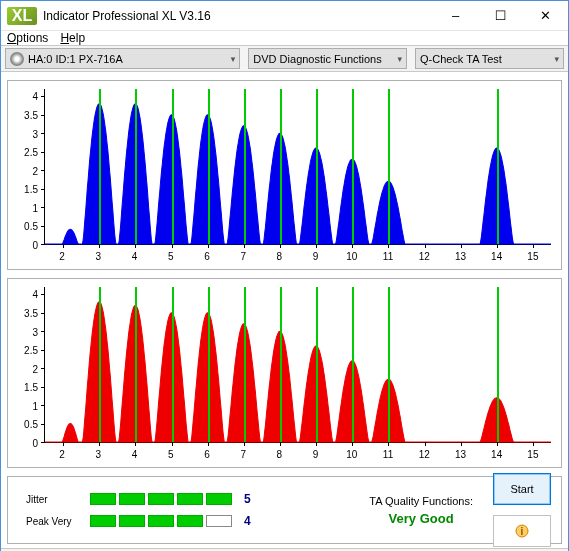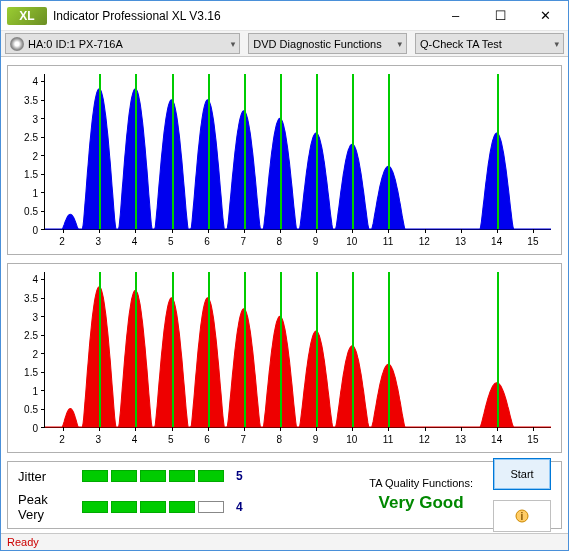--- a/index.html
+++ b/index.html
@@ -1,19 +1,19 @@
 <!DOCTYPE html>
 <html><head>
 <meta charset="utf-8">
 <style>
   * { box-sizing: border-box; margin: 0; padding: 0; }
   body { font-family: "Segoe UI", Tahoma, sans-serif; font-size: 12px; background: #fff; width: 569px; height: 551px; overflow: hidden; }
   .window { width: 569px; height: 551px; border: 1px solid #4a90d9; display: flex; flex-direction: column; }
   .titlebar { height: 30px; background: #fff; display: flex; align-items: center; padding: 0 0 0 6px; border-bottom: 1px solid #e5e5e5; }
-  .titlebar .icon-box { width: 40px; height: 18px; background: linear-gradient(135deg,#9acd32,#6b8e23); border-radius: 2px; display: flex; align-items: center; justify-content: center; color: #fff; font-weight: bold; font-size: 12px; }
+  .titlebar .icon-box { width: 30px; height: 18px; background: linear-gradient(135deg,#9acd32,#6b8e23); border-radius: 2px; display: flex; align-items: center; justify-content: center; color: #fff; font-weight: bold; font-size: 16px; }
   .titlebar .title { margin-left: 6px; flex: 1; font-size: 12px; color: #000; }
   .winbtns { display: flex; }
   .winbtn { width: 45px; height: 29px; display: flex; align-items: center; justify-content: center; color: #000; font-size: 13px; }
   .menubar { height: 20px; display: flex; align-items: center; padding: 0 6px; gap: 12px; border-bottom: 1px solid #c8c8c8; font-size: 12px; }
   .menubar span u { text-decoration: underline; }
   .toolbar { height: 26px; display: flex; align-items: center; padding: 2px 4px; gap: 8px; border-bottom: 1px solid #c8c8c8; background: #f4f4f4; }
   .combo { height: 21px; border: 1px solid #adadad; background: #e1e1e1; display: flex; align-items: center; padding: 0 4px; font-size: 11px; position: relative; }
   .combo .arrow { margin-left: auto; font-size: 9px; color: #555; }
   .combo1 { width: 245px; }
   .combo2 { width: 165px; }
@@ -25,28 +25,28 @@
   .ylabels { position: absolute; left: 0; top: 8px; bottom: 24px; width: 34px; }
   .ylabels div { position: absolute; right: 4px; font-size: 10px; transform: translateY(-50%); }
   .xlabels { position: absolute; left: 36px; right: 10px; bottom: 0; height: 20px; }
   .xlabels div { position: absolute; font-size: 10px; transform: translateX(-50%); top: 2px; }
   .tick-y { position: absolute; left: -4px; width: 4px; height: 1px; background: #000; }
   .tick-x { position: absolute; bottom: -4px; width: 1px; height: 4px; background: #000; }
   .vline { position: absolute; top: 0; bottom: 0; width: 2px; background: #0c0; }
   .bottom-panel { height: 68px; border: 1px solid #b0b0b0; background: #fff; display: flex; align-items: center; padding: 6px 10px; }
   .metrics { display: flex; flex-direction: column; gap: 8px; }
   .metric-row { display: flex; align-items: center; gap: 8px; }
-  .metric-label { width: 56px; font-size: 13px; }
+  .metric-label { width: 56px; font-size: 10px; margin-left: 8px; }
   .blocks { display: flex; gap: 3px; }
   .block { width: 26px; height: 12px; border: 1px solid #888; }
   .block.fill { background: #0c0; border-color: #0a0; }
   .metric-val { font-size: 12px; font-weight: bold; color: #000080; margin-left: 4px; }
   .quality { margin-left: auto; margin-right: 20px; text-align: center; }
   .quality-label { font-size: 11px; color: #000; margin-bottom: 4px; }
-  .quality-val { font-size: 17px; font-weight: bold; color: #008800; }
+  .quality-val { font-size: 13px; font-weight: bold; color: #008800; }
   .side-btns { display: flex; flex-direction: column; gap: 10px; }
   .btn { width: 58px; height: 32px; border: 1px solid #0078d7; background: #e5f1fb; display: flex; align-items: center; justify-content: center; font-size: 11px; box-shadow: inset 0 0 0 1px #90c8f6; }
   .btn.icon-b { background: #fff; border: 1px solid #c0c0c0; box-shadow: none; }
   .statusbar { height: 18px; border-top: 1px solid #c8c8c8; display: flex; align-items: center; padding: 0 6px; font-size: 11px; color: #c00; background: #f4f4f4; }
   svg.curve { position: absolute; left: 0; top: 0; width: 100%; height: 100%; overflow: visible; }
 </style>
 </head>
 <body>
 
 <div class="window">
@@ -54,20 +54,24 @@
   <div class="titlebar">
     <div class="icon-box">XL</div>
     <div class="title">Indicator Professional XL V3.16</div>
     <div class="winbtns">
       <div class="winbtn">–</div>
       <div class="winbtn">☐</div>
       <div class="winbtn close">✕</div>
     </div>
   </div>
 
+  <div class="menubar">
+    <span><u>O</u><span>ptions</span></span>
+    <span><u>H</u><span>elp</span></span>
+  </div>
 
   <div class="toolbar">
     <div class="combo combo1">
       <div class="drive-icon"></div>
       <span>HA:0 ID:1   PX-716A</span>
       <span class="arrow">▾</span>
     </div>
     <div class="combo combo2">
       <span>DVD Diagnostic Functions</span>
       <span class="arrow">▾</span>

